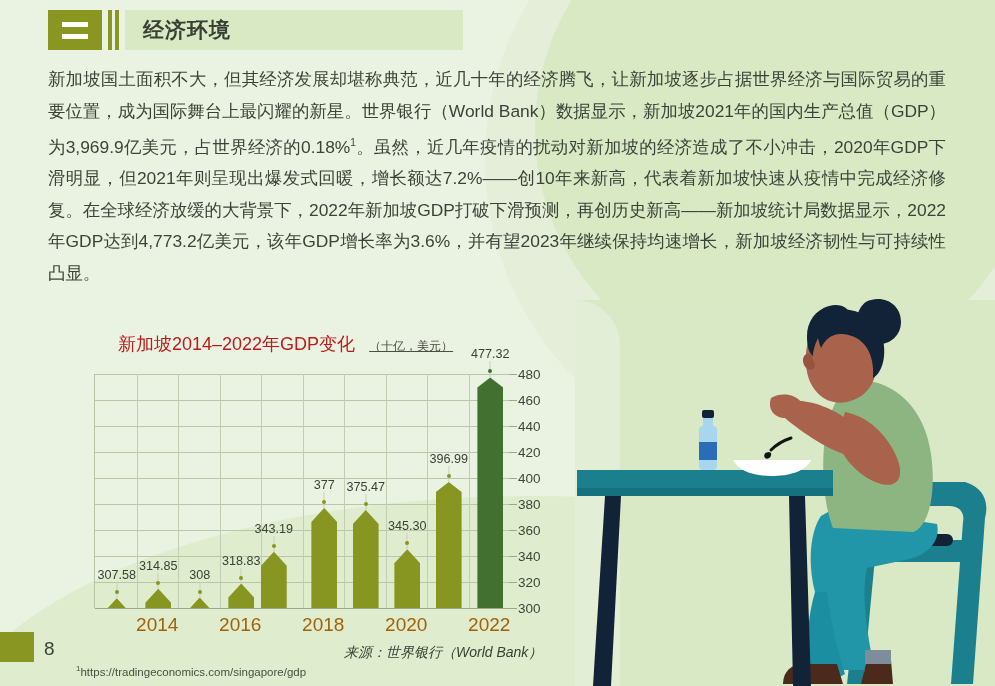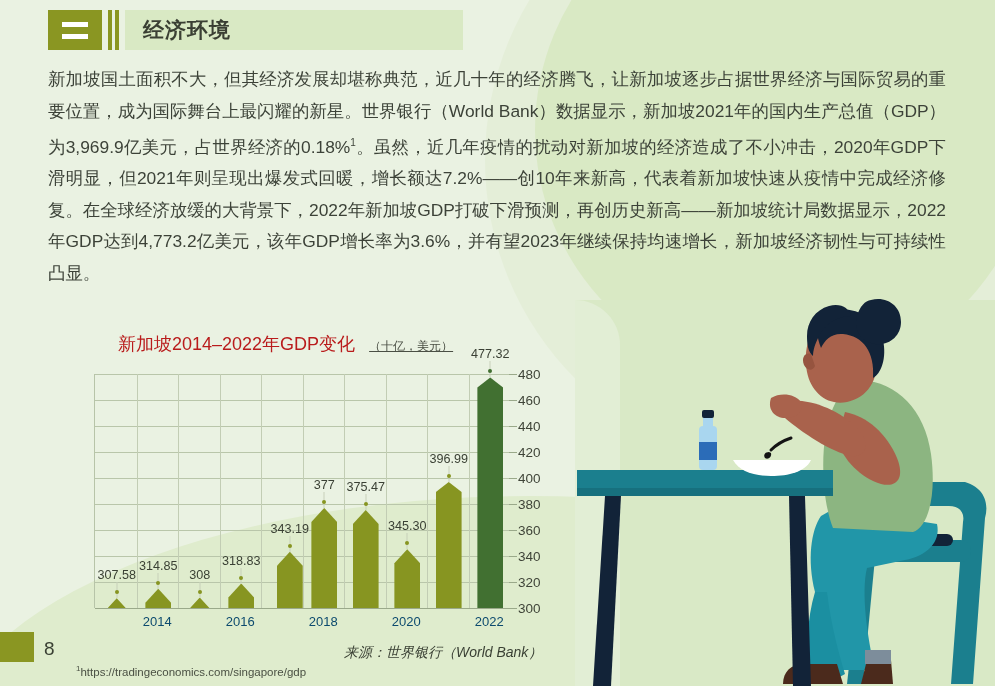--- a/index.html
+++ b/index.html
@@ -268,22 +268,22 @@
     position: absolute;
     left: 50%;
     transform: translateX(-50%);
     font-size: 12.6px;
     color: #3a4034;
     white-space: nowrap;
   }
   .xtick-label {
     position: absolute;
     top: 240px;
-    font-size: 13px;
-    color: #0c4a6e;
+    font-size: 19px;
+    color: #a16207;
     transform: translateX(-50%);
     white-space: nowrap;
   }
 
   
   .footer-swatch {
     position: absolute;
     left: 0;
     bottom: 24px;
     width: 34px;
@@ -456,21 +456,21 @@
               <div class="bar-stem" style="bottom: 10.4px; height: 16px;"></div>
               <div class="bar-dot" style="bottom: 14.4px;"></div>
               <div class="bar-value" style="bottom: 26.4px;">308</div>
             </div>
             <div class="bar-slot" style="left: 132.385px; width: 25.73px;">
               <div class="bar-shape" style="height: 24.479px;"></div>
               <div class="bar-stem" style="bottom: 24.479px; height: 16px;"></div>
               <div class="bar-dot" style="bottom: 28.479px;"></div>
               <div class="bar-value" style="bottom: 40.479px;">318.83</div>
             </div>
-            <div class="bar-slot" style="left: 181px; width: 25.73px;">
+            <div class="bar-slot" style="left: 165px; width: 25.73px;">
               <div class="bar-shape" style="height: 56.147px;"></div>
               <div class="bar-stem" style="bottom: 56.147px; height: 16px;"></div>
               <div class="bar-dot" style="bottom: 60.147px;"></div>
               <div class="bar-value" style="bottom: 72.147px;">343.19</div>
             </div>
             <div class="bar-slot" style="left: 215.385px; width: 25.73px;">
               <div class="bar-shape" style="height: 100.1px;"></div>
               <div class="bar-stem" style="bottom: 100.1px; height: 16px;"></div>
               <div class="bar-dot" style="bottom: 104.1px;"></div>
               <div class="bar-value" style="bottom: 116.1px;">377</div>

